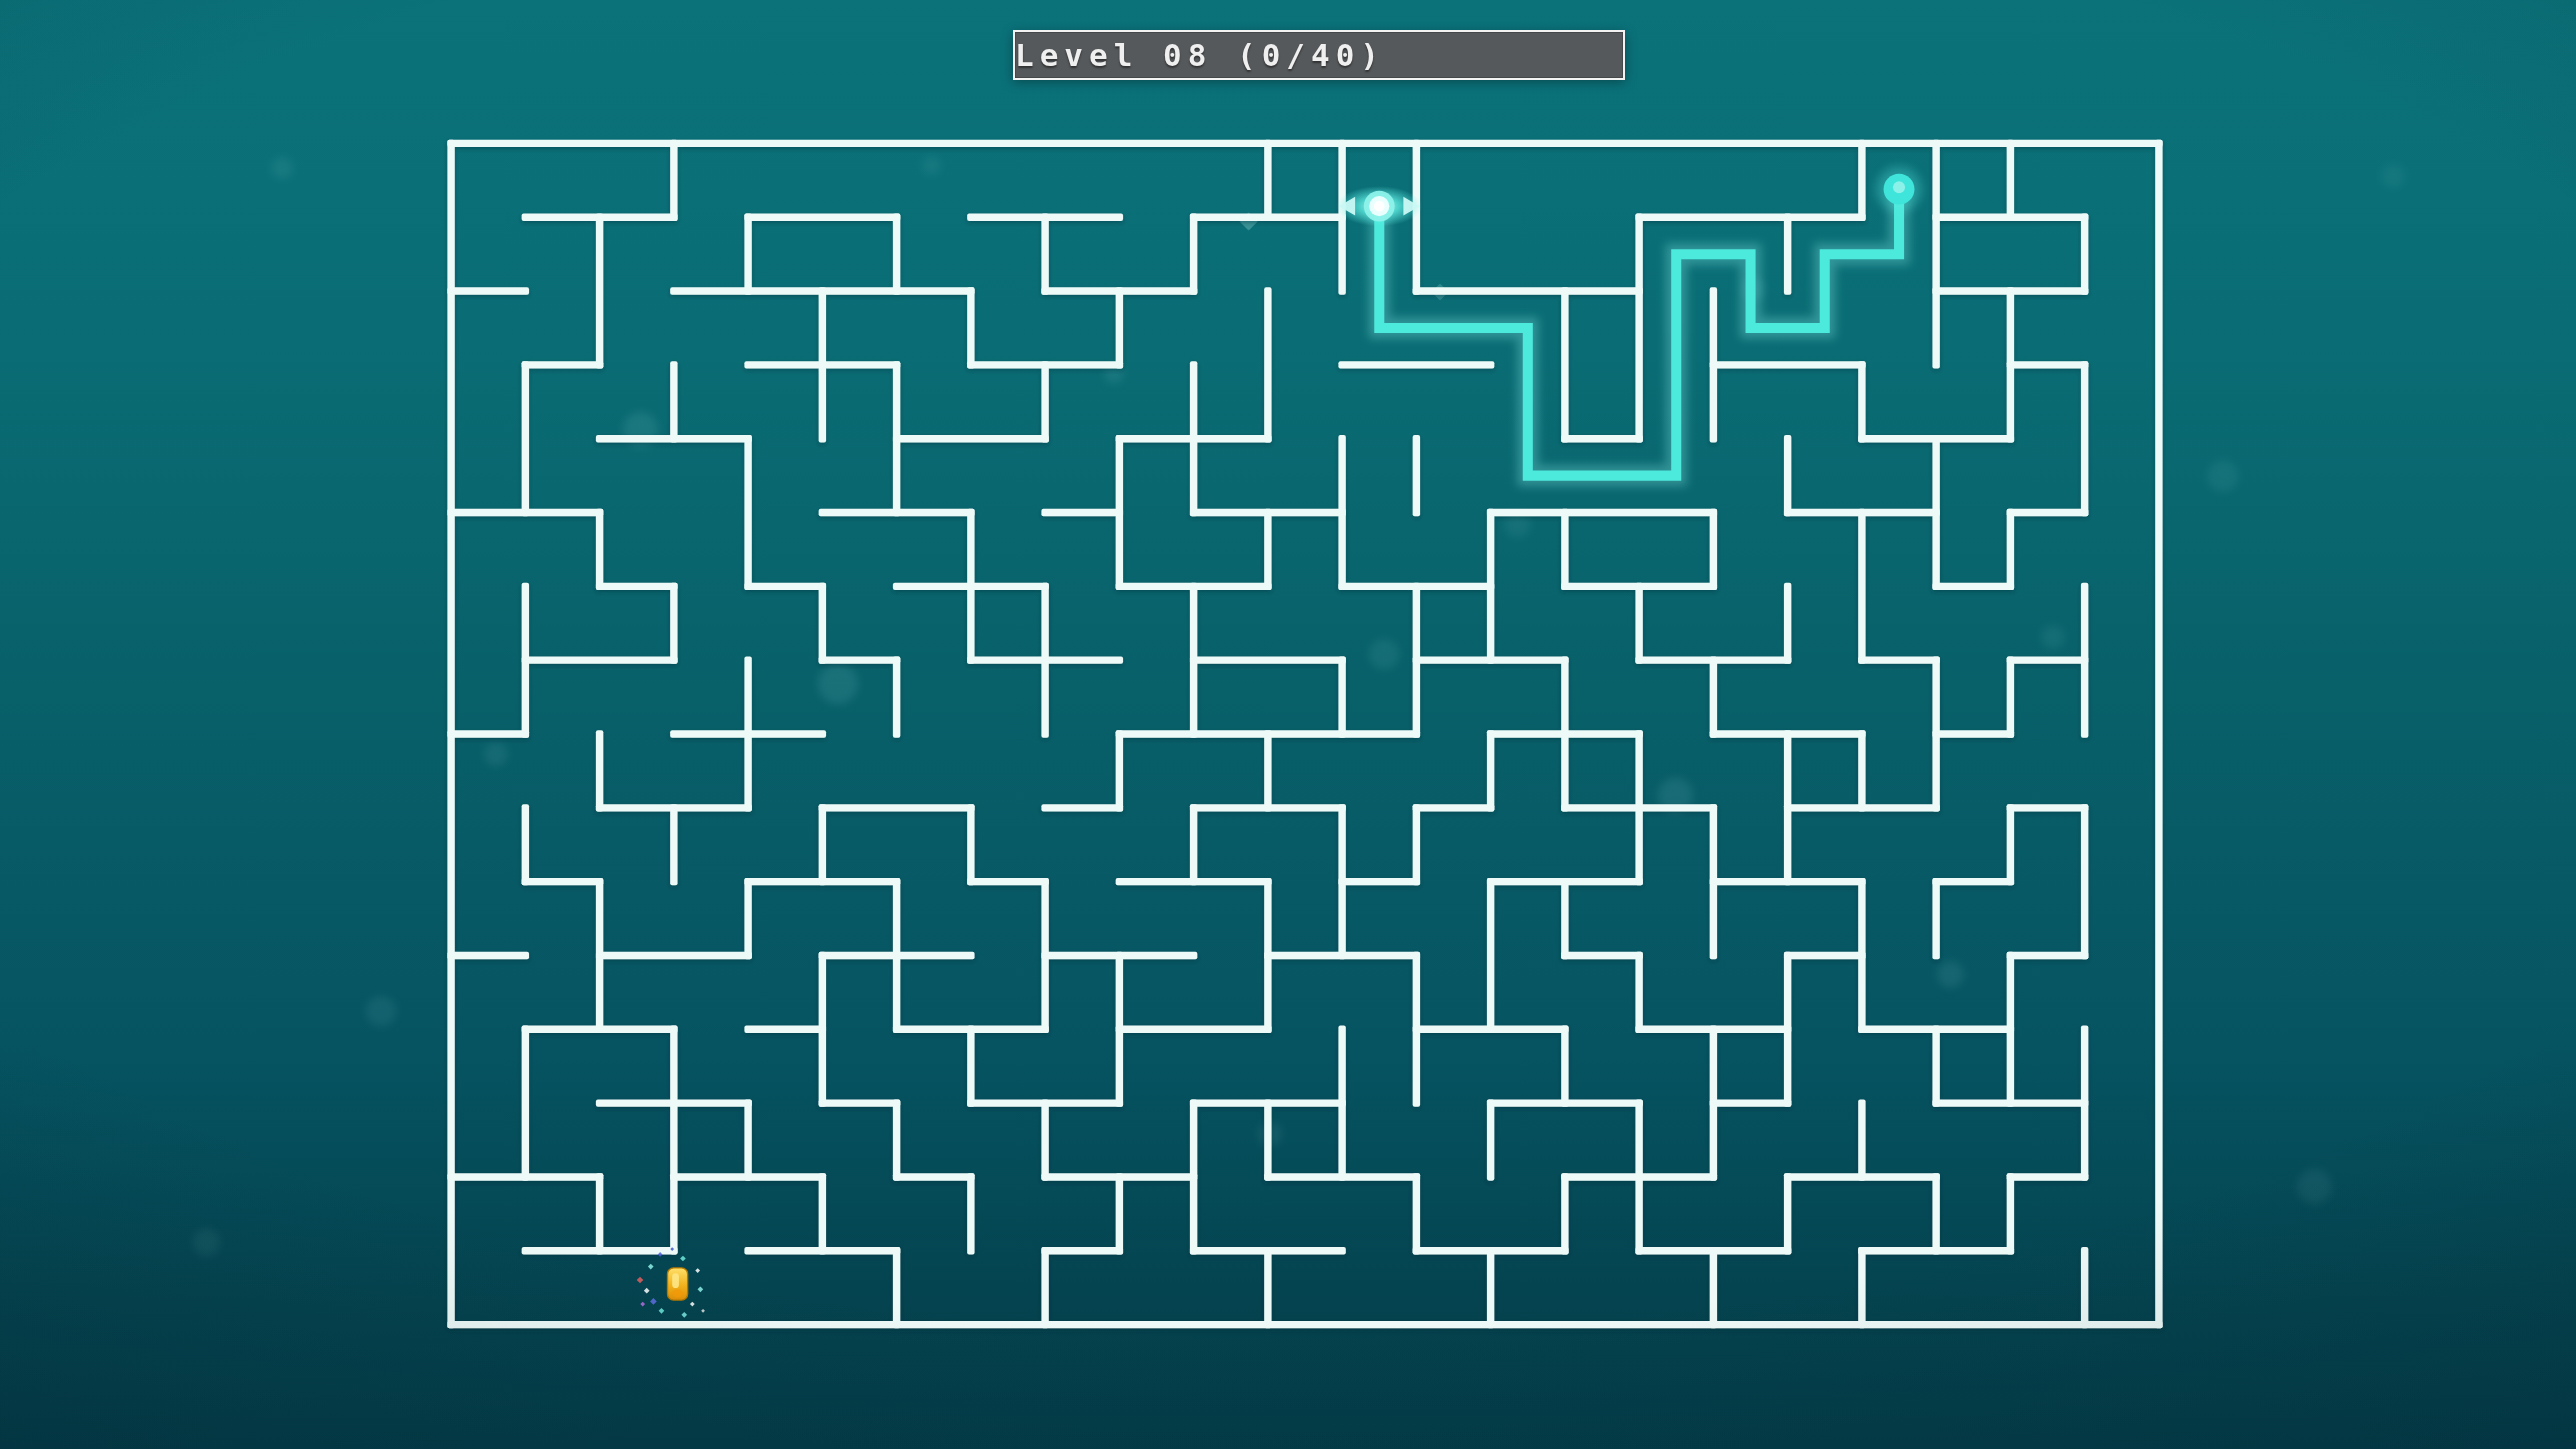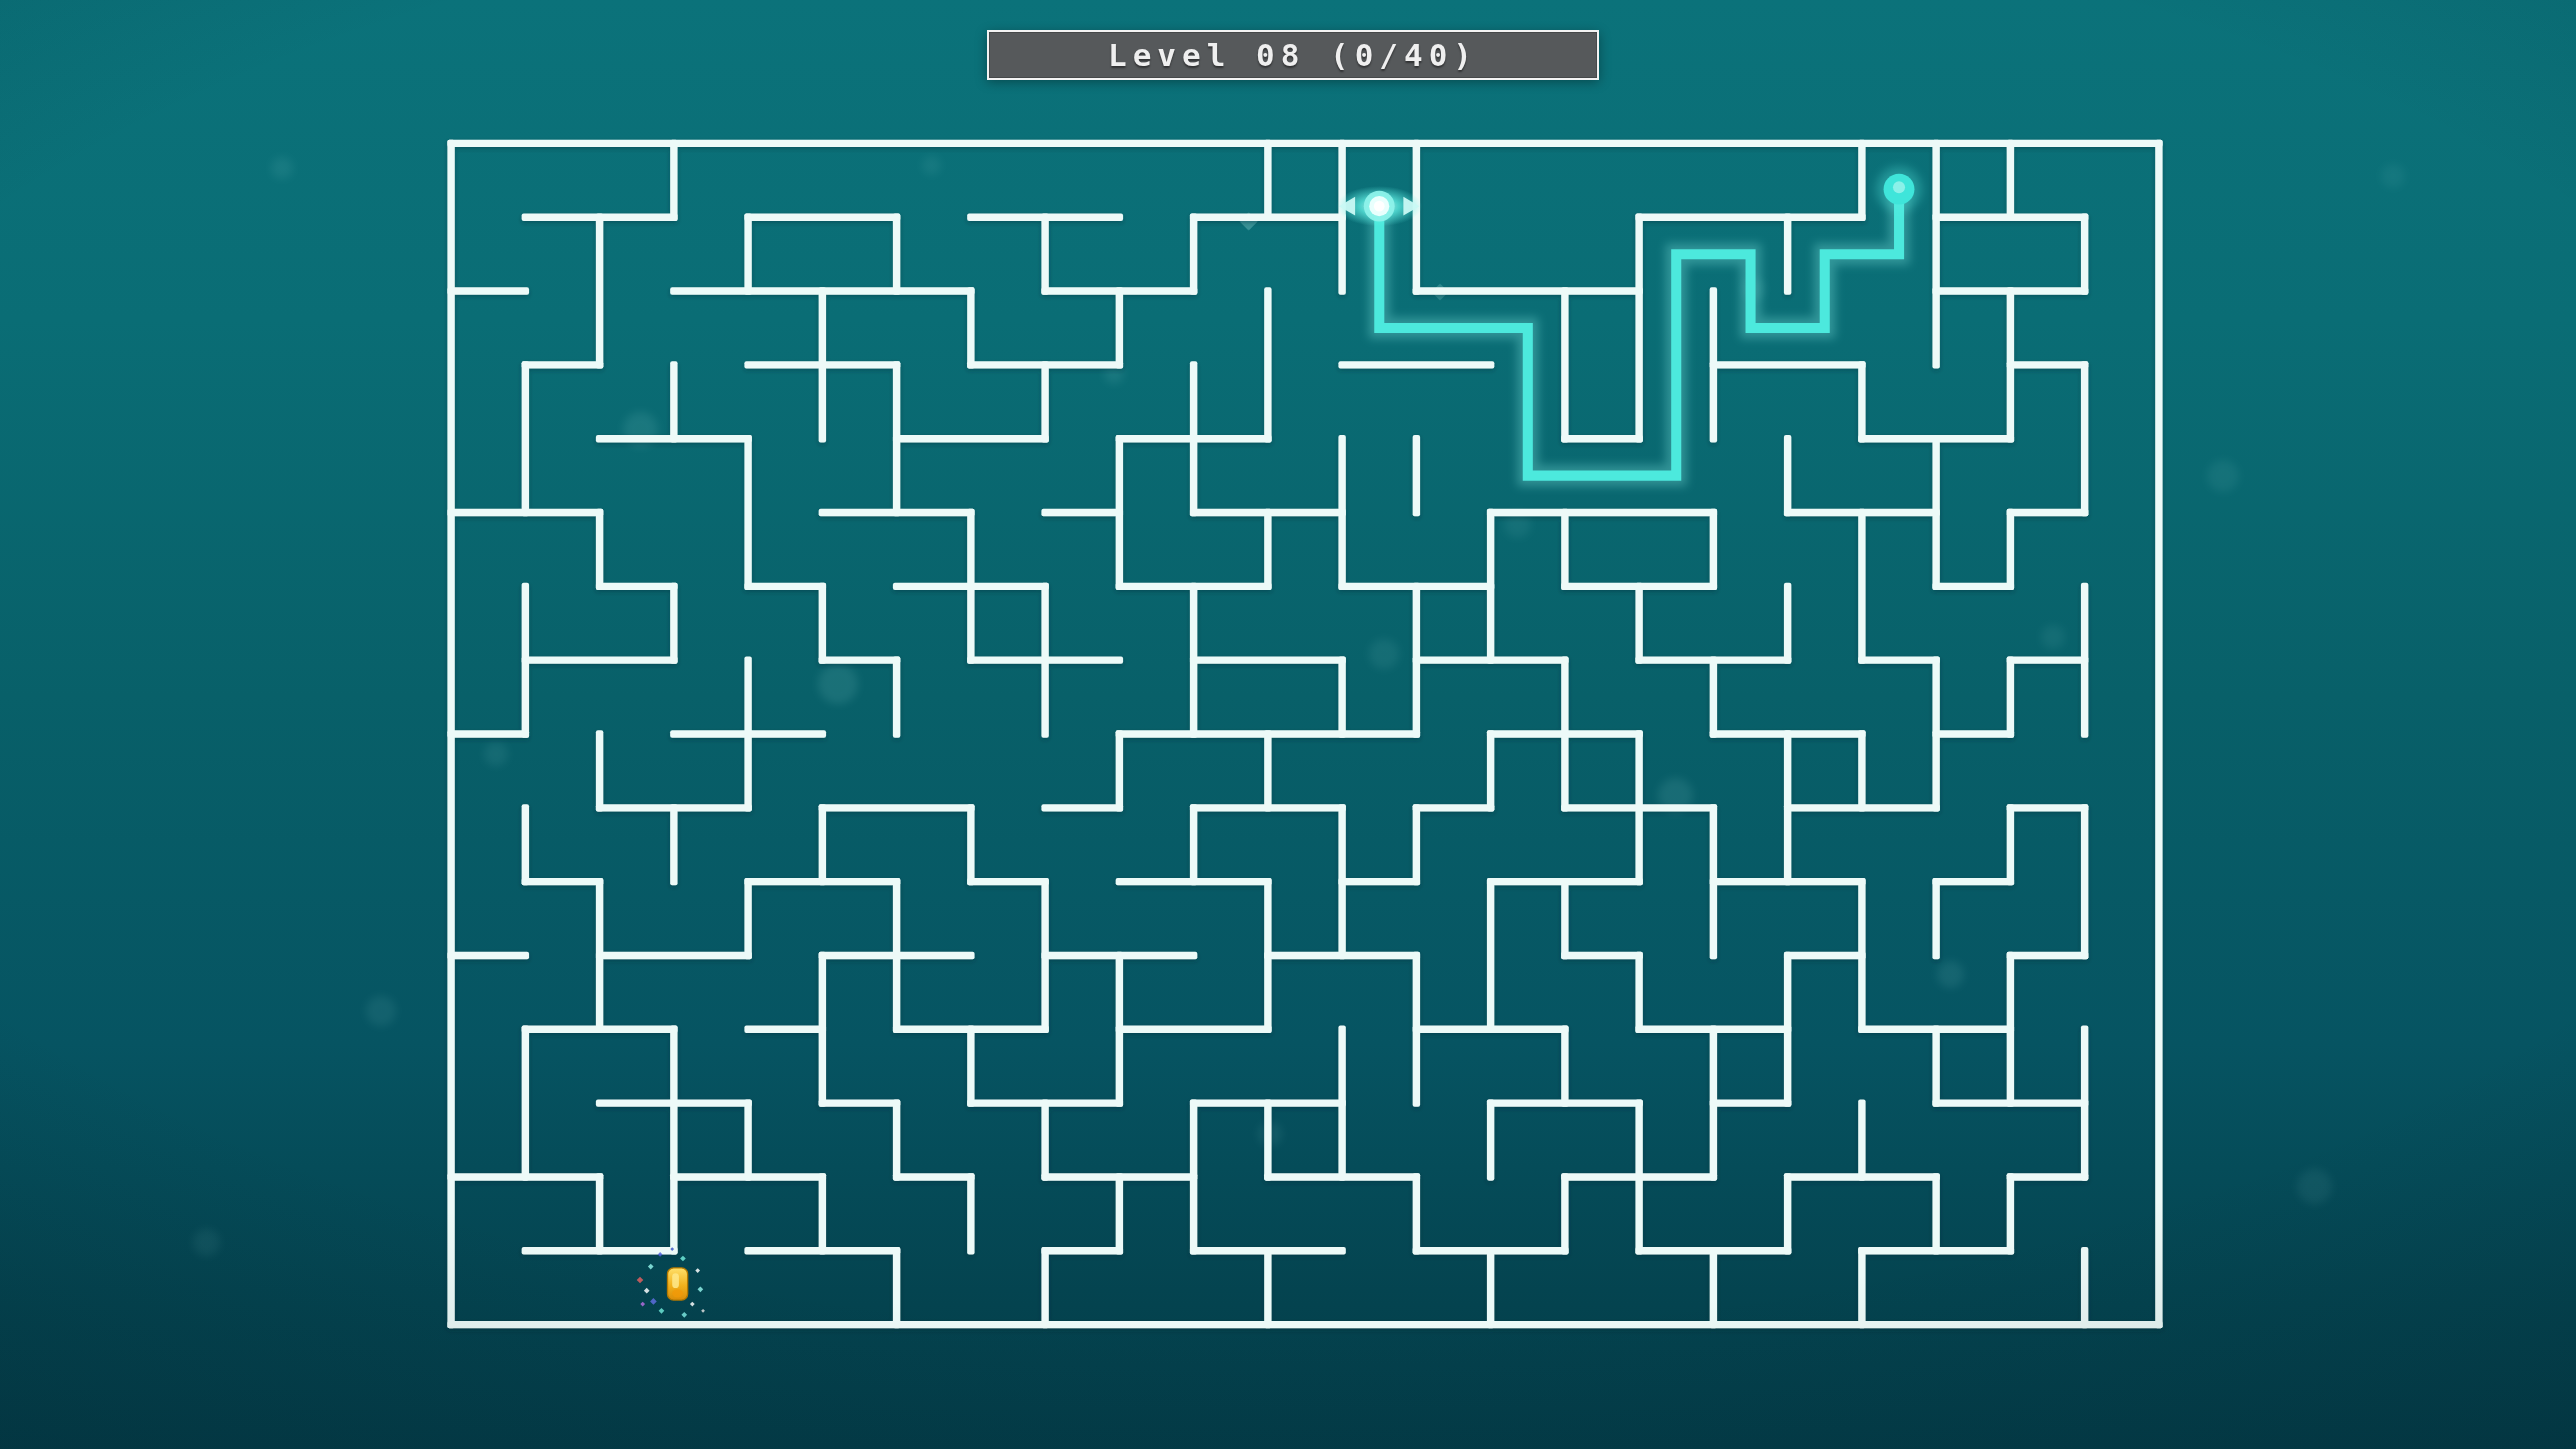--- a/index.html
+++ b/index.html
@@ -10,23 +10,23 @@
   }
   .particles{position:absolute;inset:0;}
   .particle{position:absolute;border-radius:50%;background:#aef0ec;filter:blur(4px);}
   .particle.diamond{border-radius:1.3px;transform:rotate(45deg);filter:blur(0.7px);}
   .board{position:absolute;left:435px;top:127px;width:1740px;height:1214px;}
   .vignette{
     position:absolute;inset:0;pointer-events:none;
     background:radial-gradient(115% 95% at 50% 42%, rgba(0,0,0,0) 52%, rgba(2,26,36,0.38) 100%);
   }
   .level-badge{
-    position:absolute;left:987px;top:30px;width:612px;height:50px;
+    position:absolute;left:1013px;top:30px;width:612px;height:50px;
     background:#56595b;border:2.7px solid #f3f3f3;box-sizing:border-box;
-    display:flex;align-items:center;justify-content:center;
+    display:flex;align-items:center;justify-content:flex-start;
     box-shadow:0 2.7px 10.7px rgba(0,0,0,0.35), inset 0 0 0 0.7px rgba(0,0,0,0.25);
   }
   .level-badge span{
     color:#efefef;font-size:31px;font-weight:bold;letter-spacing:6px;
     text-shadow:0 2px 2px rgba(0,0,0,0.45);white-space:nowrap;
   }
 </style>
 </head>
 <body>
 

